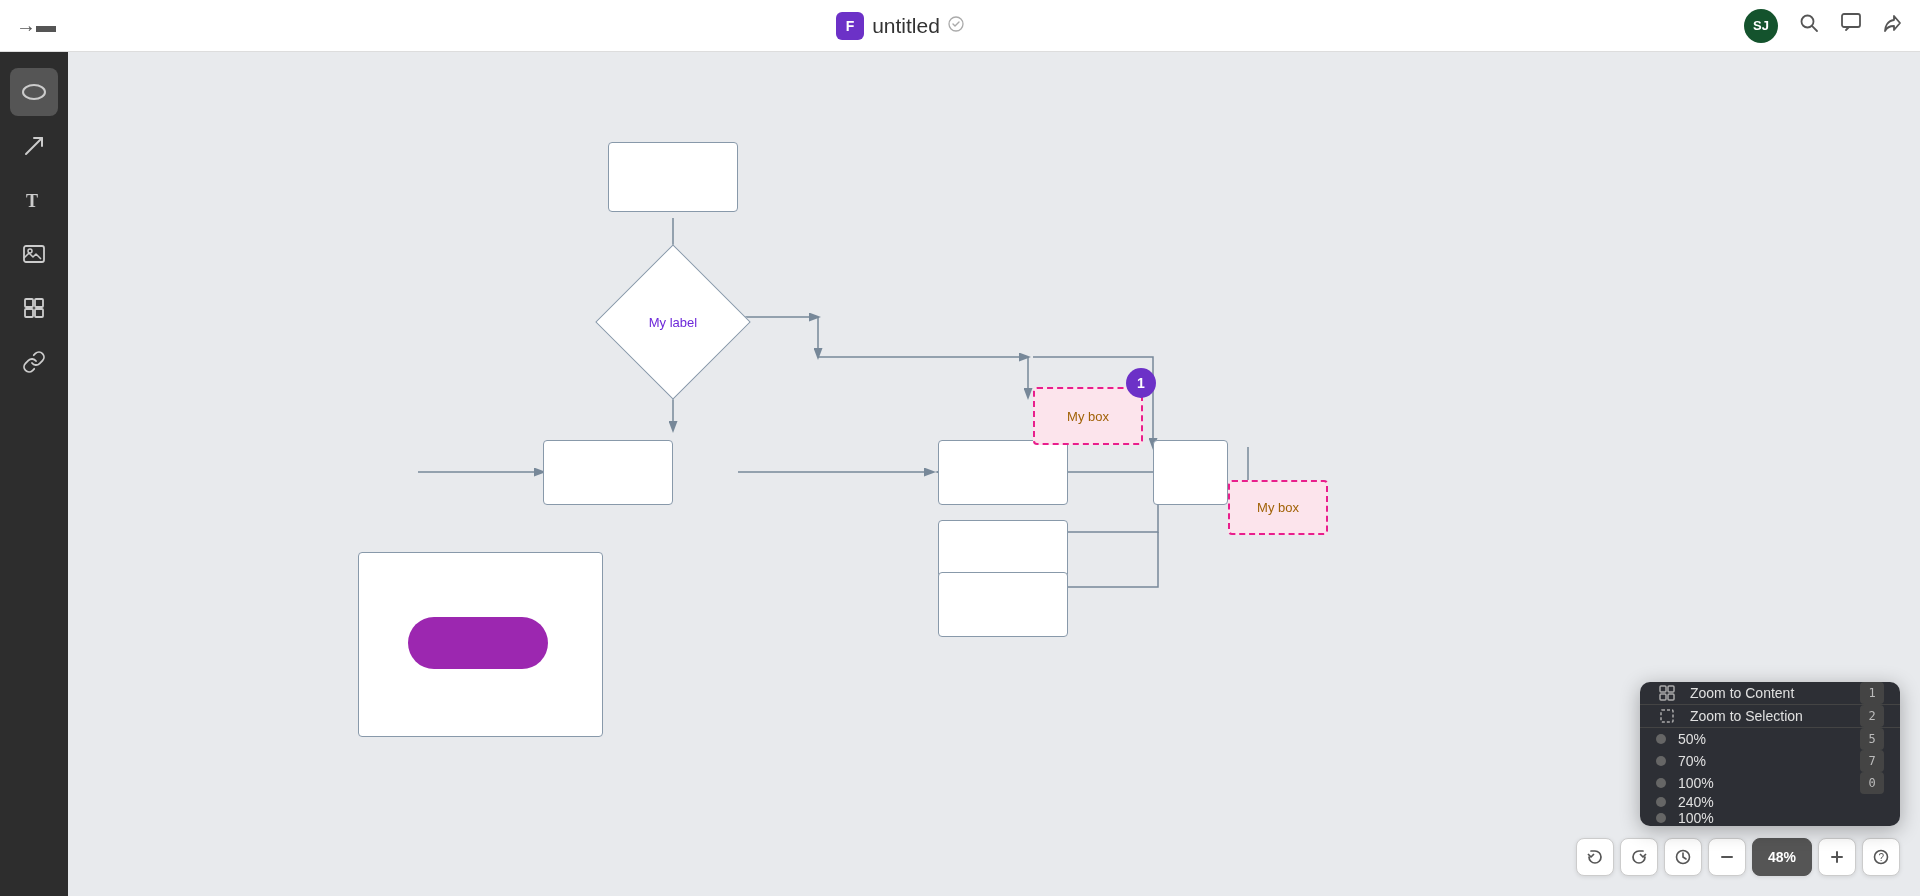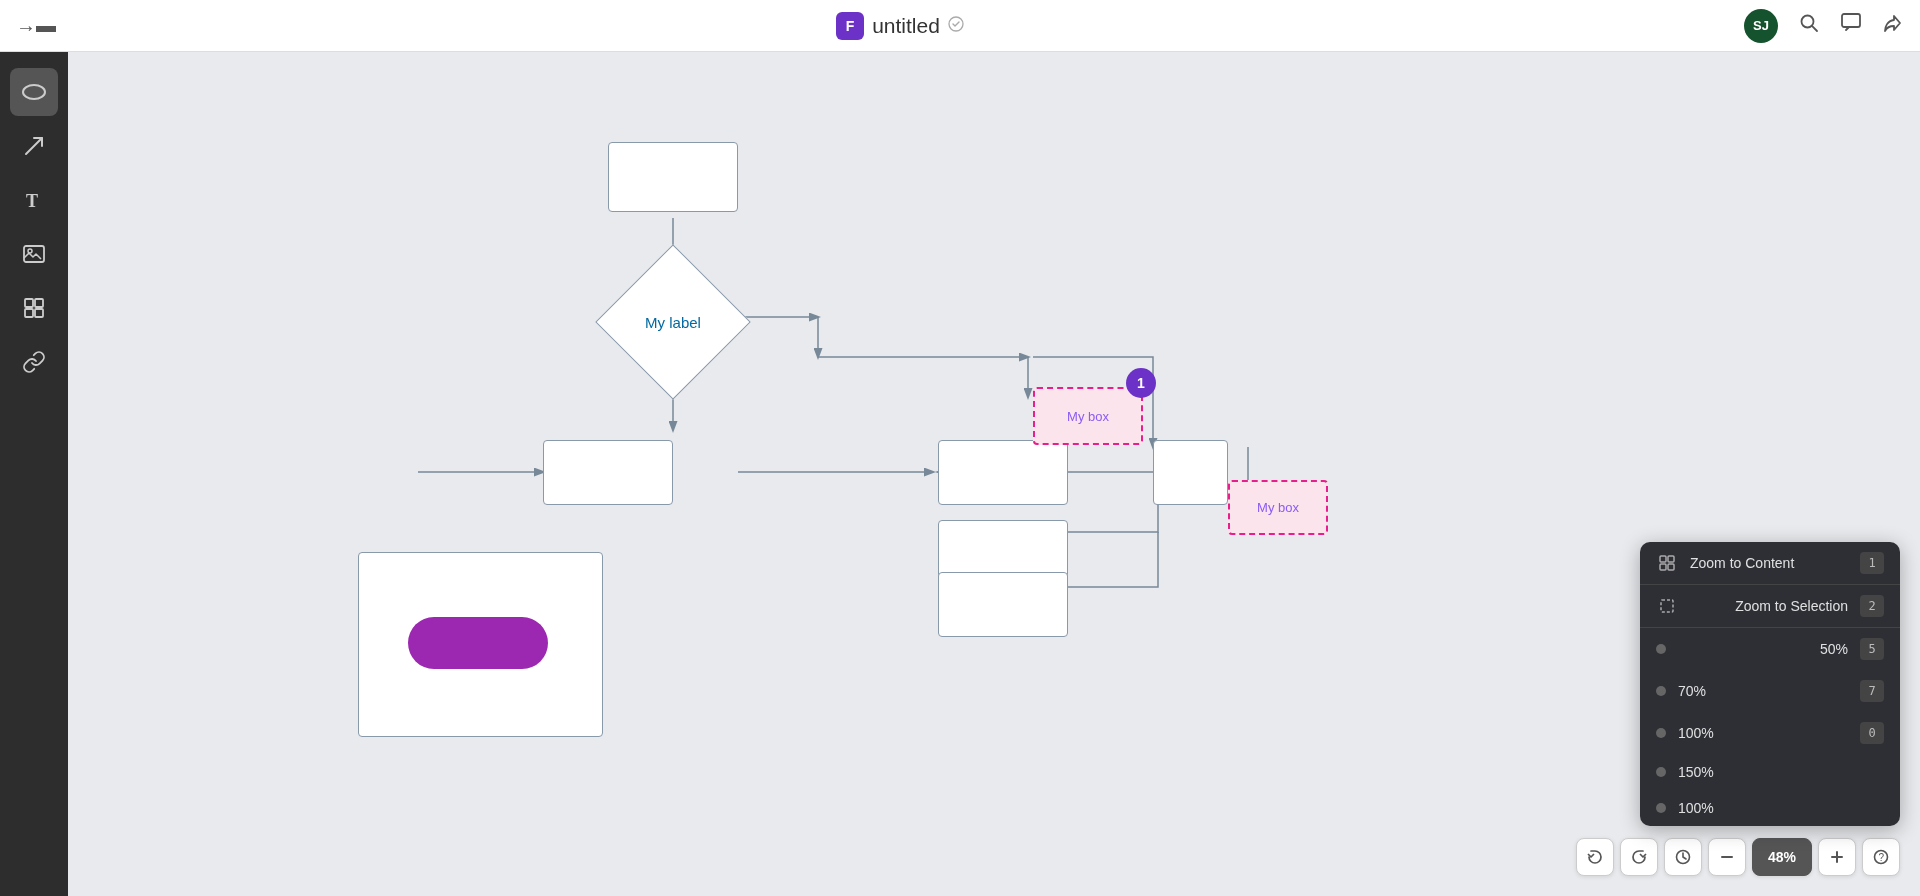--- a/index.html
+++ b/index.html
@@ -52,29 +52,29 @@
 
     
     .fc-rect {
       position: absolute; background: #fff;
       border: 1.5px solid #8899aa; border-radius: 4px;
     }
     .fc-rect-pink {
       position: absolute; background: #fce4ec;
       border: 2px dashed #e91e8c; border-radius: 4px;
       display: flex; align-items: center; justify-content: center;
-      font-size: 13px; color: #8b5cf6;
+      font-size: 13px; color: #a16207;
     }
     .fc-diamond {
       position: absolute; width: 110px; height: 110px;
       transform: rotate(45deg); background: #fff; border: 1.5px solid #8899aa;
     }
     .fc-diamond-label {
       position: absolute; display: flex; align-items: center; justify-content: center;
-      font-size: 15px; color: #0369a1;
+      font-size: 13px; color: #6d28d9;
     }
     .fc-stadium {
       position: absolute; background: #9c27b0;
       border-radius: 50px; width: 140px; height: 52px;
     }
 
     
     #arrows-svg {
       position: absolute; top: 0; left: 0; width: 100%; height: 100%;
       pointer-events: none; overflow: visible;
@@ -106,24 +106,23 @@
     }
 
     
     #zoom-dropdown {
       position: absolute; bottom: 70px; right: 20px;
       width: 260px; background: #2d2f35; border-radius: 10px;
       z-index: 30; overflow: hidden; box-shadow: 0 4px 20px rgba(0,0,0,0.3);
     }
     .zoom-section-divider {
       border-top: 1px solid #444;
-      text-align: right;
     }
     .zoom-item {
-      display: flex; align-items: center; padding: 10px 16px;
+      display: flex; align-items: center; padding: 0 16px;
       color: #e0e0e0; cursor: pointer; font-size: 14px; gap: 12px;
     }
     .zoom-item .zoom-icon { width: 22px; height: 22px; display: flex; align-items: center; justify-content: center; color: #aaa; }
     .zoom-item .zoom-label { flex: 1; }
     .zoom-item .zoom-key {
       width: 24px; height: 22px; background: #444; border-radius: 4px;
       display: flex; align-items: center; justify-content: center;
       font-size: 12px; color: #bbb; font-family: monospace;
     }
     .zoom-item .dot { width: 10px; height: 10px; border-radius: 50%; background: #666; }
@@ -302,21 +301,21 @@
     <span class="zoom-label">70%</span>
     <div class="zoom-key">7</div>
   </div>
   <div class="zoom-item">
     <div class="dot"></div>
     <span class="zoom-label">100%</span>
     <div class="zoom-key">0</div>
   </div>
   <div class="zoom-item">
     <div class="dot"></div>
-    <span class="zoom-label">150%</span>
+    <span class="zoom-label">240%</span>
   </div>
   <div class="zoom-item">
     <div class="dot"></div>
     <span class="zoom-label">100%</span>
   </div>
 </div>
 
 <div id="bottom-controls">
   <div class="ctrl-btn">
     <svg width="18" height="18" viewBox="0 0 18 18" fill="none">

